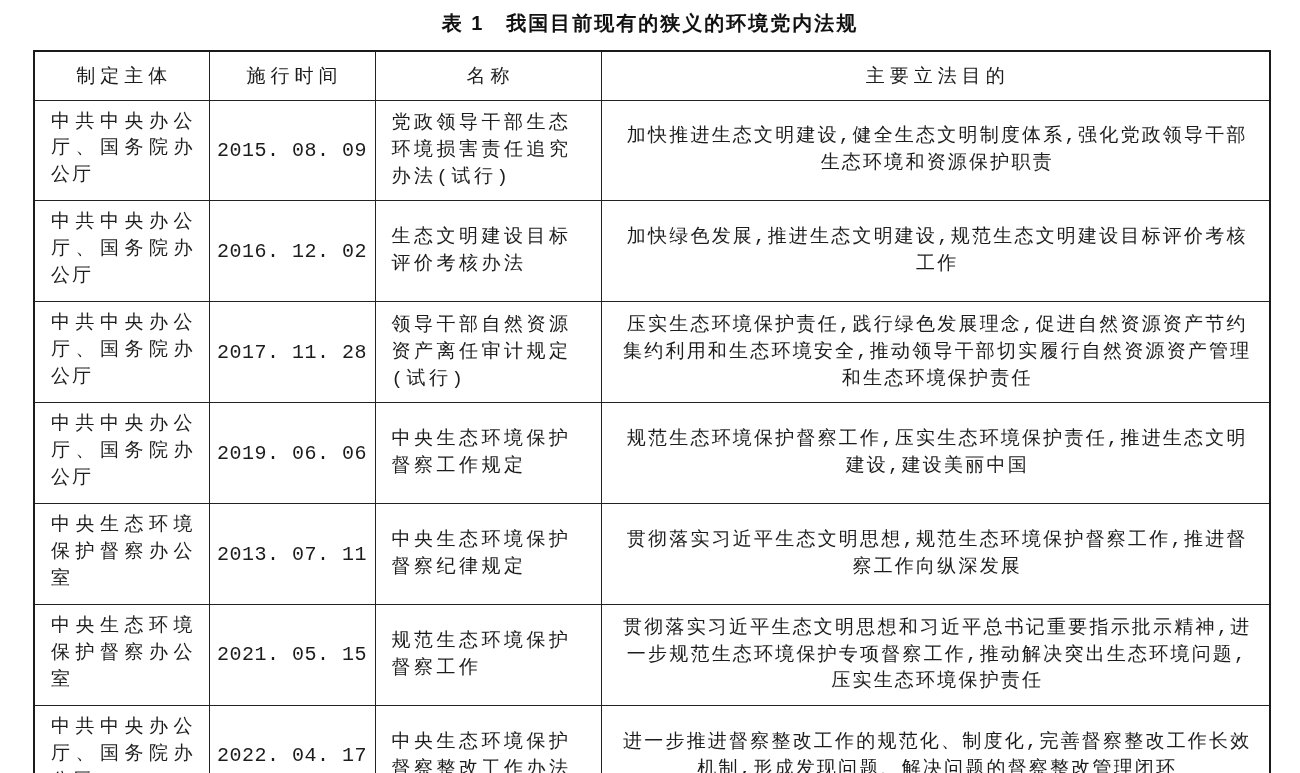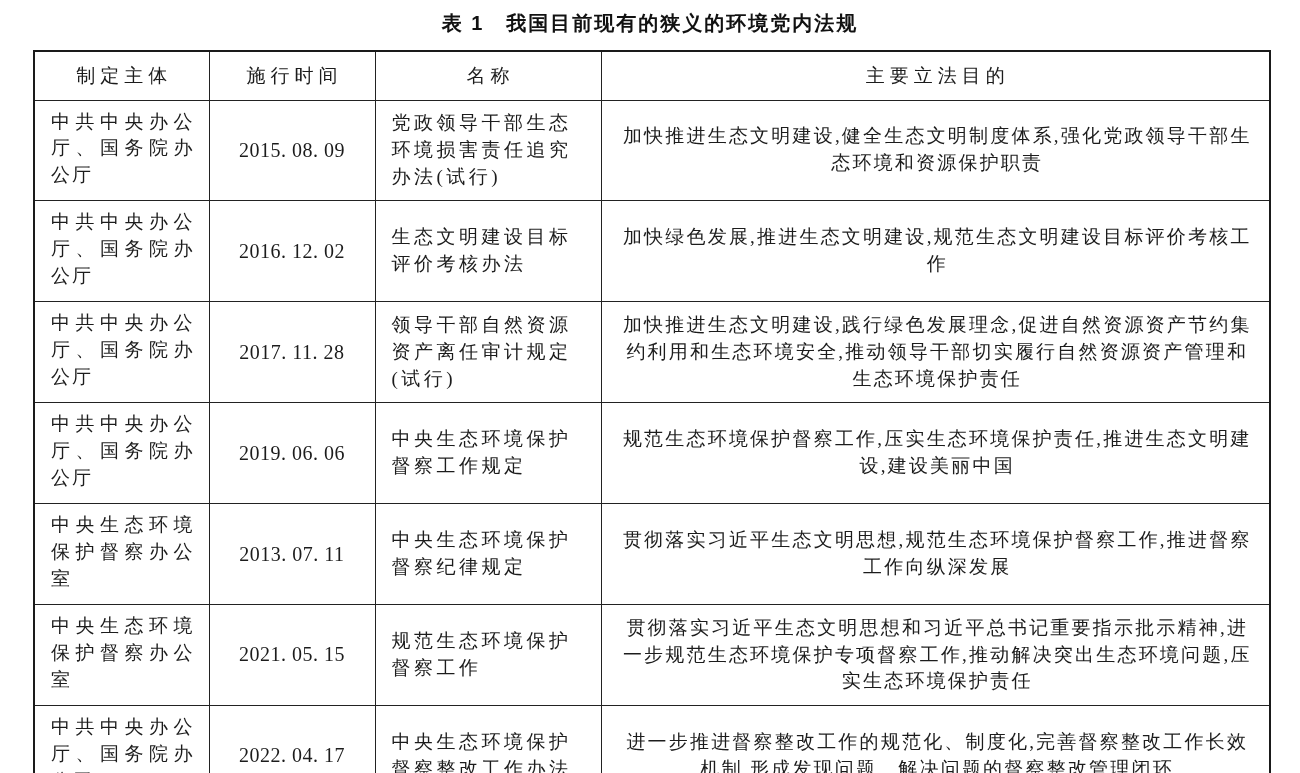--- a/index.html
+++ b/index.html
@@ -32,20 +32,21 @@
     table-layout: fixed;
     margin-left: 33px;
     width: 1236px;
     border: 2px solid #1a1a1a;
   }
   .law-table th, .law-table td {
     border: 1px solid #222222;
     vertical-align: middle;
     font-weight: normal;
     box-sizing: border-box;
+    font-family: Liberation Mono, monospace;
   }
   .law-table thead tr { height: 49px; }
   .law-table tbody tr { height: 96px; }
   .law-table th {
     font-size: 19px;
     letter-spacing: 5px;
     text-align: center;
     text-indent: 5px;
   }
   td.cell-issuer {
@@ -109,21 +110,21 @@
       <tr>
         <td class="cell-issuer">中共中央办公厅、国务院办公厅</td>
         <td class="cell-date">2016. 12. 02</td>
         <td class="cell-name">生态文明建设目标评价考核办法</td>
         <td class="cell-purpose">加快绿色发展,推进生态文明建设,规范生态文明建设目标评价考核工作</td>
       </tr>
       <tr>
         <td class="cell-issuer">中共中央办公厅、国务院办公厅</td>
         <td class="cell-date">2017. 11. 28</td>
         <td class="cell-name">领导干部自然资源资产离任审计规定(试行)</td>
-        <td class="cell-purpose">加快推进生态文明建设,践行绿色发展理念,促进自然资源资产节约集约利用和生态环境安全,推动领导干部切实履行自然资源资产管理和生态环境保护责任</td>
+        <td class="cell-purpose">压实生态环境保护责任,践行绿色发展理念,促进自然资源资产节约集约利用和生态环境安全,推动领导干部切实履行自然资源资产管理和生态环境保护责任</td>
       </tr>
       <tr>
         <td class="cell-issuer">中共中央办公厅、国务院办公厅</td>
         <td class="cell-date">2019. 06. 06</td>
         <td class="cell-name">中央生态环境保护督察工作规定</td>
         <td class="cell-purpose">规范生态环境保护督察工作,压实生态环境保护责任,推进生态文明建设,建设美丽中国</td>
       </tr>
       <tr>
         <td class="cell-issuer">中央生态环境保护督察办公室</td>
         <td class="cell-date">2013. 07. 11</td>

